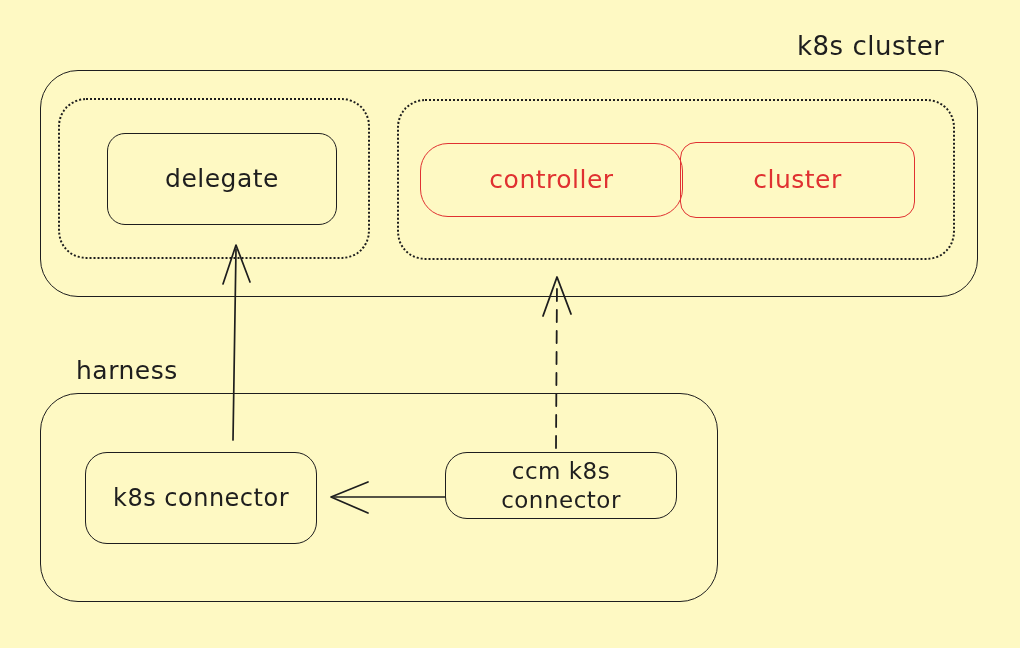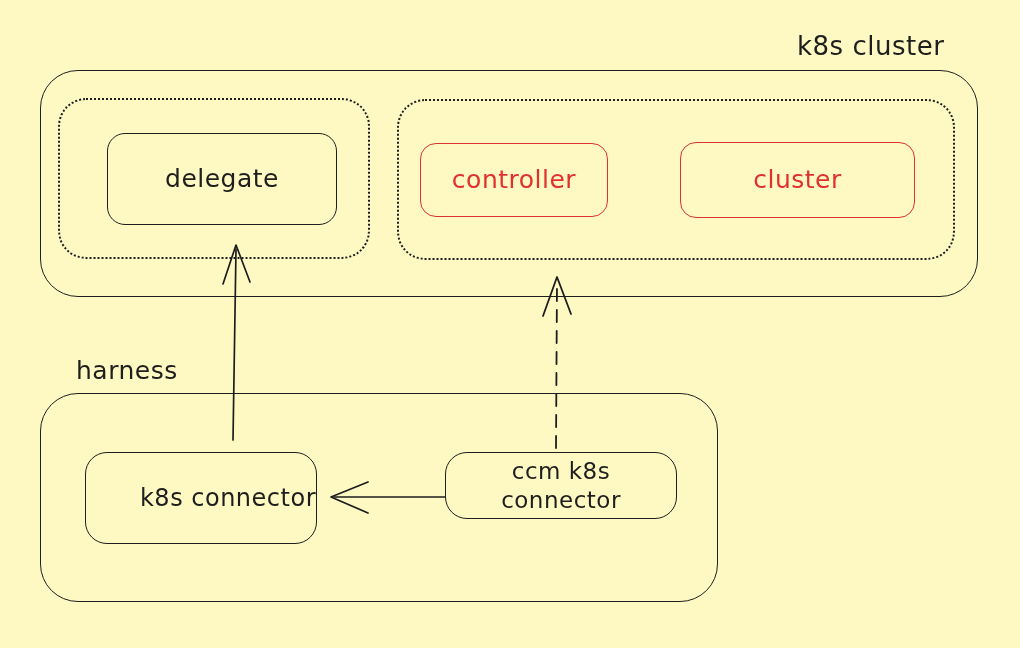--- a/index.html
+++ b/index.html
@@ -63,33 +63,33 @@
   <div class="box solid-box" style="left:40px; top:70px; width:938px; height:227px; border-radius:38px;"></div>
 
   <div class="box dotted-box" style="left:58px; top:98px; width:312px; height:161px; border-radius:28px;"></div>
 
   <div class="box solid-box node" style="left:107px; top:133px; width:230px; height:92px; border-radius:18px;">
     <span class="node-label">delegate</span>
   </div>
 
   <div class="box dotted-box" style="left:397px; top:99px; width:558px; height:161px; border-radius:28px;"></div>
 
-  <div class="box red-box node" style="left:420px; top:143px; width:188px; height:74px; border-radius:16px;">
+  <div class="box red-box node" style="left:420px; top:143px; width:263px; height:74px; border-radius:28px;">
     <span class="node-label red-text">controller</span>
   </div>
 
   <div class="box red-box node" style="left:680px; top:142px; width:235px; height:76px; border-radius:16px;">
     <span class="node-label red-text">cluster</span>
   </div>
 
   <div class="group-label" style="left:76px; top:356px; font-size:25px;">harness</div>
 
   <div class="box solid-box" style="left:40px; top:393px; width:678px; height:209px; border-radius:38px;"></div>
 
-  <div class="box solid-box node" style="left:85px; top:452px; width:232px; height:92px; border-radius:22px;justify-content:flex-end;">
+  <div class="box solid-box node" style="left:85px; top:452px; width:232px; height:92px; border-radius:22px;">
     <span class="node-label" style="font-size:24px;">k8s connector</span>
   </div>
 
   <div class="box solid-box node" style="left:445px; top:452px; width:232px; height:67px; border-radius:22px;">
     <span class="node-label" style="font-size:23px;">ccm k8s
 connector</span>
   </div>
 
   <svg class="edges-layer" viewBox="0 0 1020 648">
 

